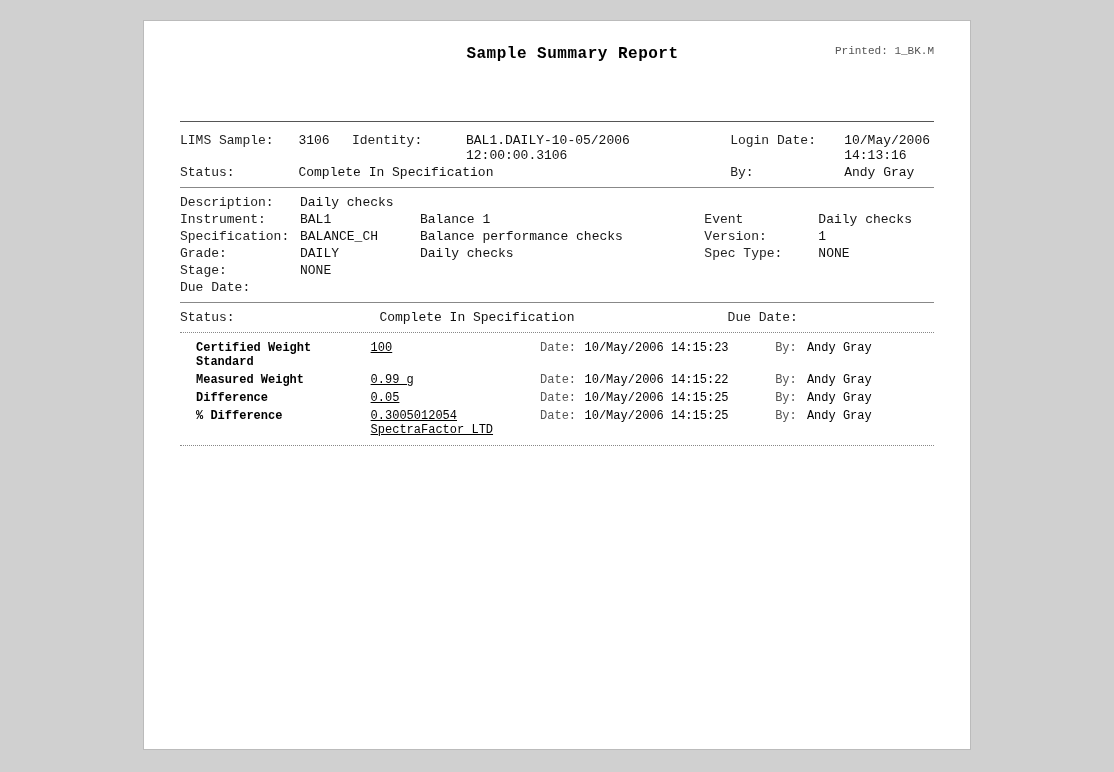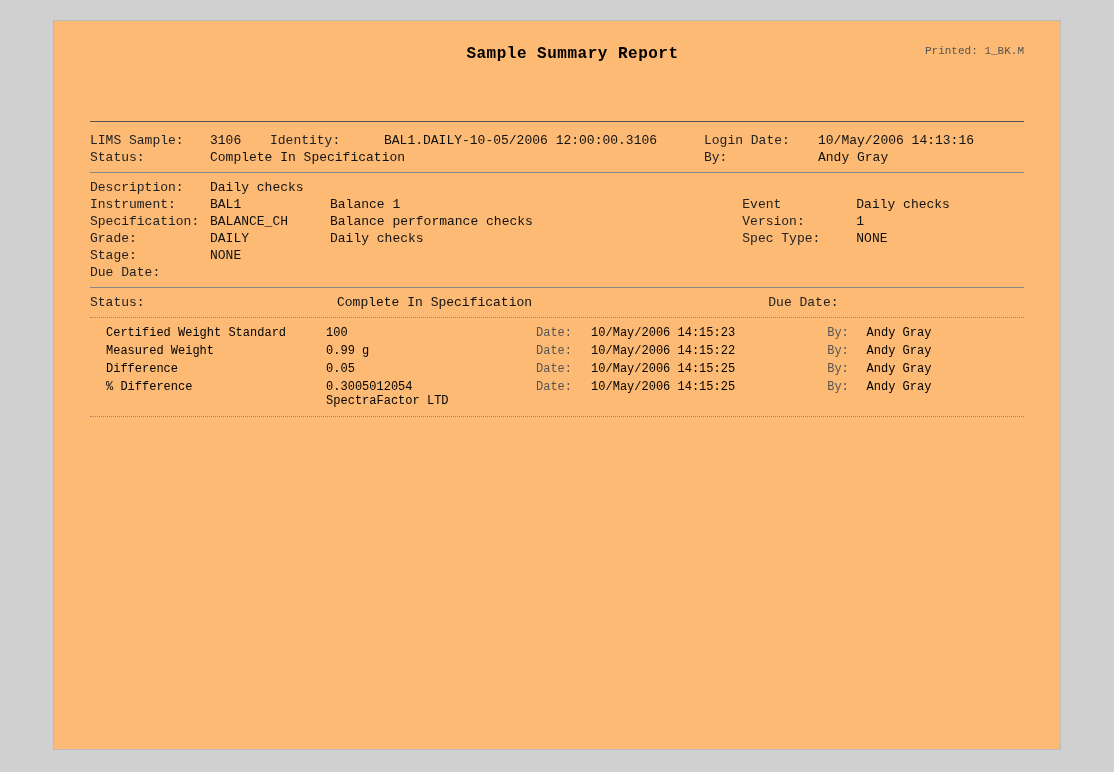--- a/index.html
+++ b/index.html
@@ -7,22 +7,22 @@
       background: #d0d0d0;
       font-family: 'Courier New', Courier, monospace;
       font-size: 13px;
       display: flex;
       justify-content: center;
       align-items: flex-start;
       min-height: 772px;
       padding: 20px;
     }
     .page {
-      background: #fdba74;
-      width: 1008px;
+      background: #ffffff;
+      width: 828px;
       min-height: 730px;
       padding: 24px 36px 24px 36px;
       border: 1px solid #bbb;
       position: relative;
     }
     .page-header {
       display: flex;
       justify-content: space-between;
       align-items: flex-start;
       margin-bottom: 8px;
@@ -81,22 +81,22 @@
     .results-table {
       width: 100%;
       border-collapse: collapse;
       margin-top: 4px;
     }
     .results-table td {
       padding: 2px 6px 2px 0;
       vertical-align: top;
       font-size: 12px;
     }
-    .results-table .col-name { width: 180px; padding-left: 16px; }
-    .results-table .col-value { width: 160px; }
+    .results-table .col-name { width: 180px; padding-left: 16px; font-weight: bold; }
+    .results-table .col-value { width: 160px; text-decoration: underline; }
     .results-table .col-date-label { width: 40px; color: #555; margin-top: 28px; }
     .results-table .col-date { width: 180px; }
     .results-table .col-by-label { width: 30px; color: #555; }
     .results-table .col-by { width: 120px; }
     .header-spacer { height: 40px; }
   </style>
 </head>
 <body>
 
 <div class="page">

